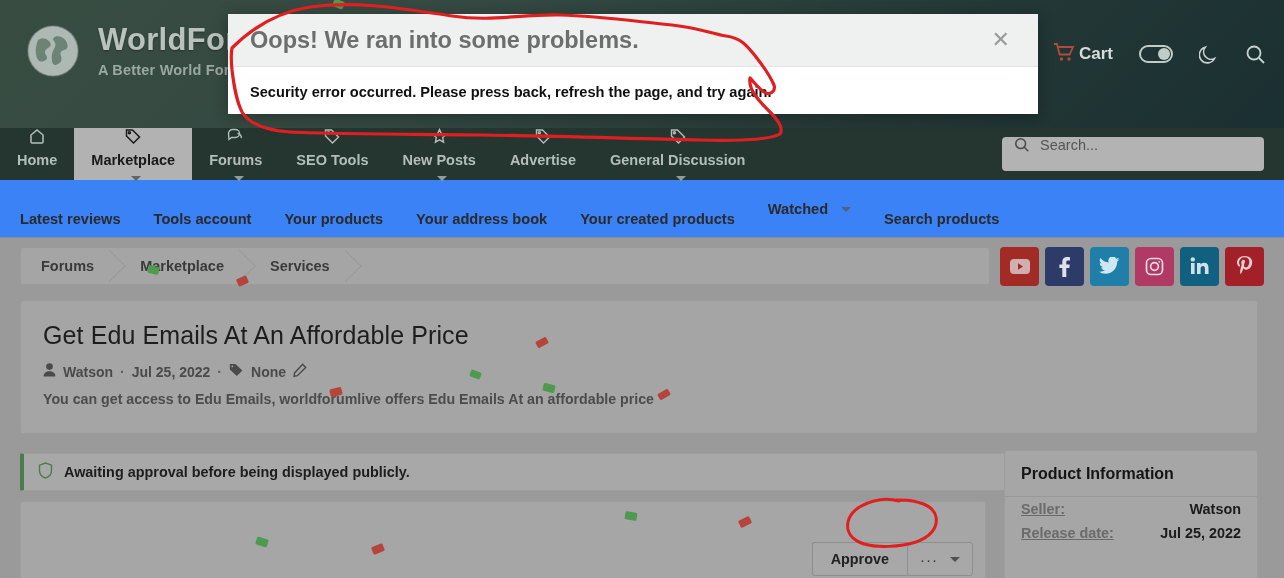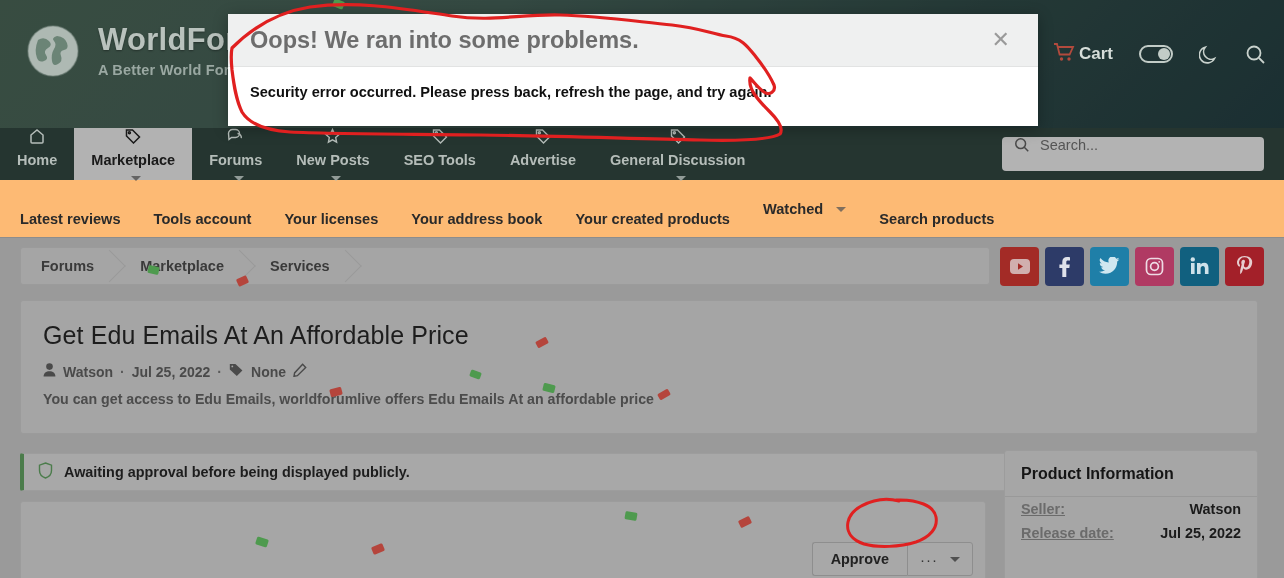--- a/index.html
+++ b/index.html
@@ -107,21 +107,21 @@
     border: 0; background: transparent; outline: none;
     font-family: "Liberation Sans", sans-serif;
     font-size: 14.5px; color: #3b3b3b; width: 100%;
   }
   .searchbox input::placeholder { color: #555; }
 
   
   .subnav {
     position: absolute; top: 180px; left: 0;
     width: 1284px; height: 58px;
-    background: #fdba74;
+    background: #3b82f6;
     border-bottom: 1px solid #8d8d8d;
   }
   .subnav-inner {
     position: absolute; left: 20px; right: 20px; bottom: 10px;
     display: flex; align-items: flex-end; gap: 0;
   }
   .subitem {
     font-size: 14.6px; font-weight: bold; color: #2a2a2a;
     margin-right: 33px; cursor: pointer; white-space: nowrap;
   }
@@ -230,21 +230,21 @@
   .sidebar-row .k { color: #6b6b6b; font-weight: bold; text-decoration: underline; }
   .sidebar-row .v { color: #1b1b1b; font-weight: bold; }
   .sidebar-row:first-of-type { padding-top: 11px; }
 
   
   .confetti { position: absolute; border-radius: 1.5px; z-index: 6; pointer-events: none; }
 
   
   .modal {
     position: absolute; left: 228px; top: 14px;
-    width: 810px; height: 112px; z-index: 30;
+    width: 810px; height: 100px; z-index: 30;
     background: #ffffff;
     box-shadow: 0 3px 14px rgba(0,0,0,.30);
   }
   .modal-head {
     height: 53px; background: #eff0f0;
     border-bottom: 1px solid #e2e3e3;
     display: flex; align-items: center; padding: 0 22px;
   }
   .modal-title {
     font-size: 23.5px; font-weight: bold; color: #6d6d6d; flex: 1;
@@ -344,36 +344,36 @@
           <path d="M1.5 5.5a4 4 0 014-4h3a4 4 0 010 8h-4l-2.5 2z"></path>
           <path d="M10.5 5.5a4 4 0 013.8 4.6"></path>
         </svg>
       </span>
       <span>Forums</span>
       <i class="caret"></i>
     </div>
 
     <div class="navitem">
       <span class="navicon">
-        <svg width="17" height="16" viewBox="0 0 17 16" fill="none" stroke="currentColor" stroke-width="1.4">
-          <path d="M8.5 1.5l2 4.3 4.6.6-3.4 3.2.9 4.6-4.1-2.3-4.1 2.3.9-4.6L1.9 6.4l4.6-.6z"></path>
-        </svg>
-      </span>
-      <span>New Posts</span>
-      <i class="caret"></i>
-    </div>
-
-    <div class="navitem">
-      <span class="navicon">
         <svg width="16" height="16" viewBox="0 0 16 16" fill="none" stroke="currentColor" stroke-width="1.4">
           <path d="M1.5 2h6l7 7-6 6-7-7z"></path>
             <circle cx="4.4" cy="4.8" r="1"></circle>
         </svg>
       </span>
       <span>SEO Tools</span>
+    </div>
+
+    <div class="navitem">
+      <span class="navicon">
+        <svg width="17" height="16" viewBox="0 0 17 16" fill="none" stroke="currentColor" stroke-width="1.4">
+          <path d="M8.5 1.5l2 4.3 4.6.6-3.4 3.2.9 4.6-4.1-2.3-4.1 2.3.9-4.6L1.9 6.4l4.6-.6z"></path>
+        </svg>
+      </span>
+      <span>New Posts</span>
+      <i class="caret"></i>
     </div>
 
     <div class="navitem">
       <span class="navicon">
         <svg width="16" height="16" viewBox="0 0 16 16" fill="none" stroke="currentColor" stroke-width="1.4">
           <path d="M1.5 2h6l7 7-6 6-7-7z"></path>
             <circle cx="4.4" cy="4.8" r="1"></circle>
         </svg>
       </span>
       <span>Advertise</span>
@@ -398,21 +398,21 @@
           <path d="M11.6 11.6l4.4 4.4"></path>
       </svg>
     </span>
     <input type="text" placeholder="Search..." style="">
   </div>
 
   <div class="subnav">
     <div class="subnav-inner">
       <span class="subitem">Latest reviews</span>
       <span class="subitem">Tools account</span>
-      <span class="subitem">Your licenses</span>
+      <span class="subitem">Your products</span>
       <span class="subitem">Your address book</span>
       <span class="subitem">Your created products</span>
       <span class="subitem raised">
         <span>Watched</span>
         <i class="caret"></i>
       </span>
       <span class="subitem">Search products</span>
     </div>
   </div>
 

